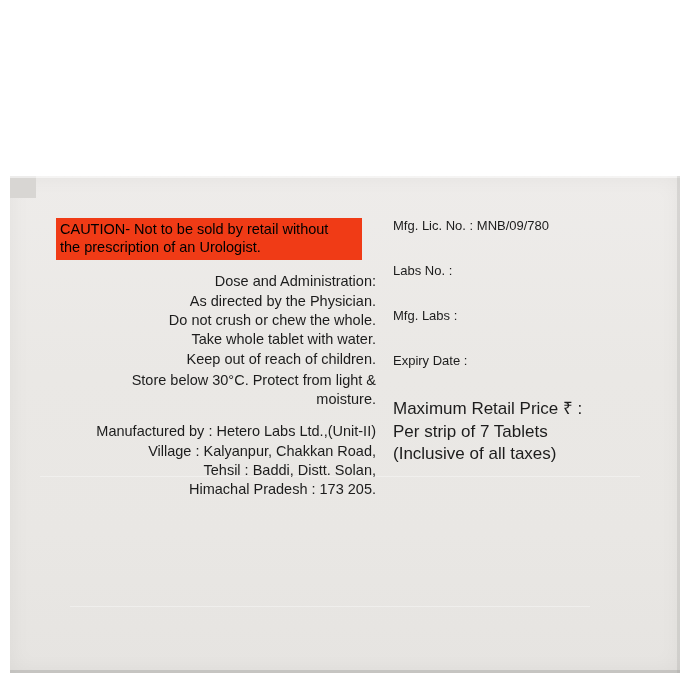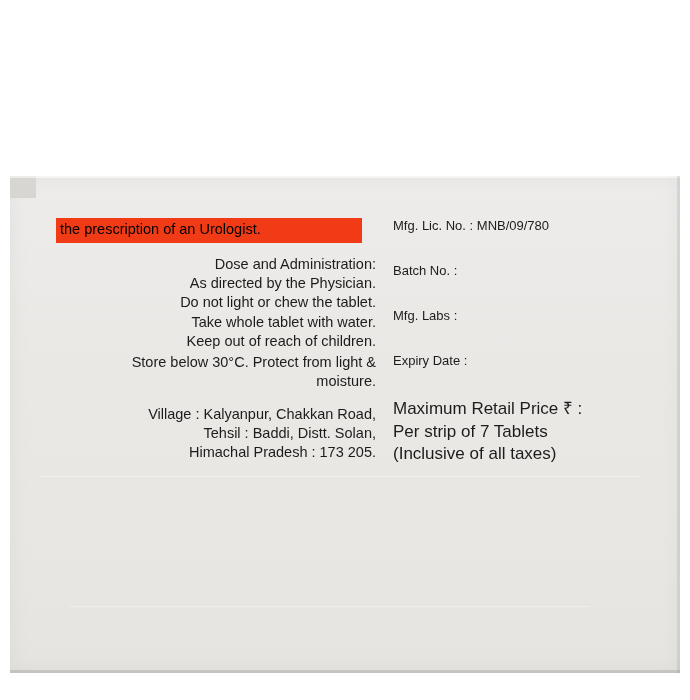--- a/index.html
+++ b/index.html
@@ -140,47 +140,49 @@
     <div class="edge-top"></div>
     <div class="edge-bottom"></div>
     <div class="edge-right"></div>
 
     <div class="streak" style="left:30px; top:300px; width:600px;"></div>
     <div class="streak" style="left:60px; top:430px; width:520px;"></div>
 
     <div class="col-left">
 
       <div class="caution-box">
+        <span class="caution-line">CAUTION- Not to be sold by retail without</span>
         <span class="caution-line">the prescription of an Urologist.</span>
       </div>
 
       <div class="block">
         <span class="line">Dose and Administration:</span>
         <span class="line">As directed by the Physician.</span>
-        <span class="line">Do not light or chew the tablet.</span>
+        <span class="line">Do not crush or chew the whole.</span>
         <span class="line">Take whole tablet with water.</span>
         <span class="line">Keep out of reach of children.</span>
       </div>
 
       <div class="block bold store">
         <span class="line">Store below 30°C. Protect from light &amp;</span>
         <span class="line">moisture.</span>
       </div>
 
       <div class="block mfg">
+        <span class="line">Manufactured by : Hetero Labs Ltd.,(Unit-II)</span>
         <span class="line">Village : Kalyanpur, Chakkan Road,</span>
         <span class="line">Tehsil : Baddi, Distt. Solan,</span>
         <span class="line">Himachal Pradesh : 173 205.</span>
       </div>
 
     </div>
 
     <div class="col-right">
       <div class="rt-row">Mfg. Lic. No. : MNB/09/780</div>
-      <div class="rt-row">Batch No. :</div>
+      <div class="rt-row">Labs No. :</div>
       <div class="rt-row">Mfg. Labs :</div>
       <div class="rt-row">Expiry Date :</div>
       <div class="rt-group">
         <div class="rt-sub">Maximum Retail Price ₹ :</div>
         <div class="rt-sub">Per strip of 7 Tablets</div>
         <div class="rt-sub">(Inclusive of all taxes)</div>
       </div>
     </div>
 
   </div>

